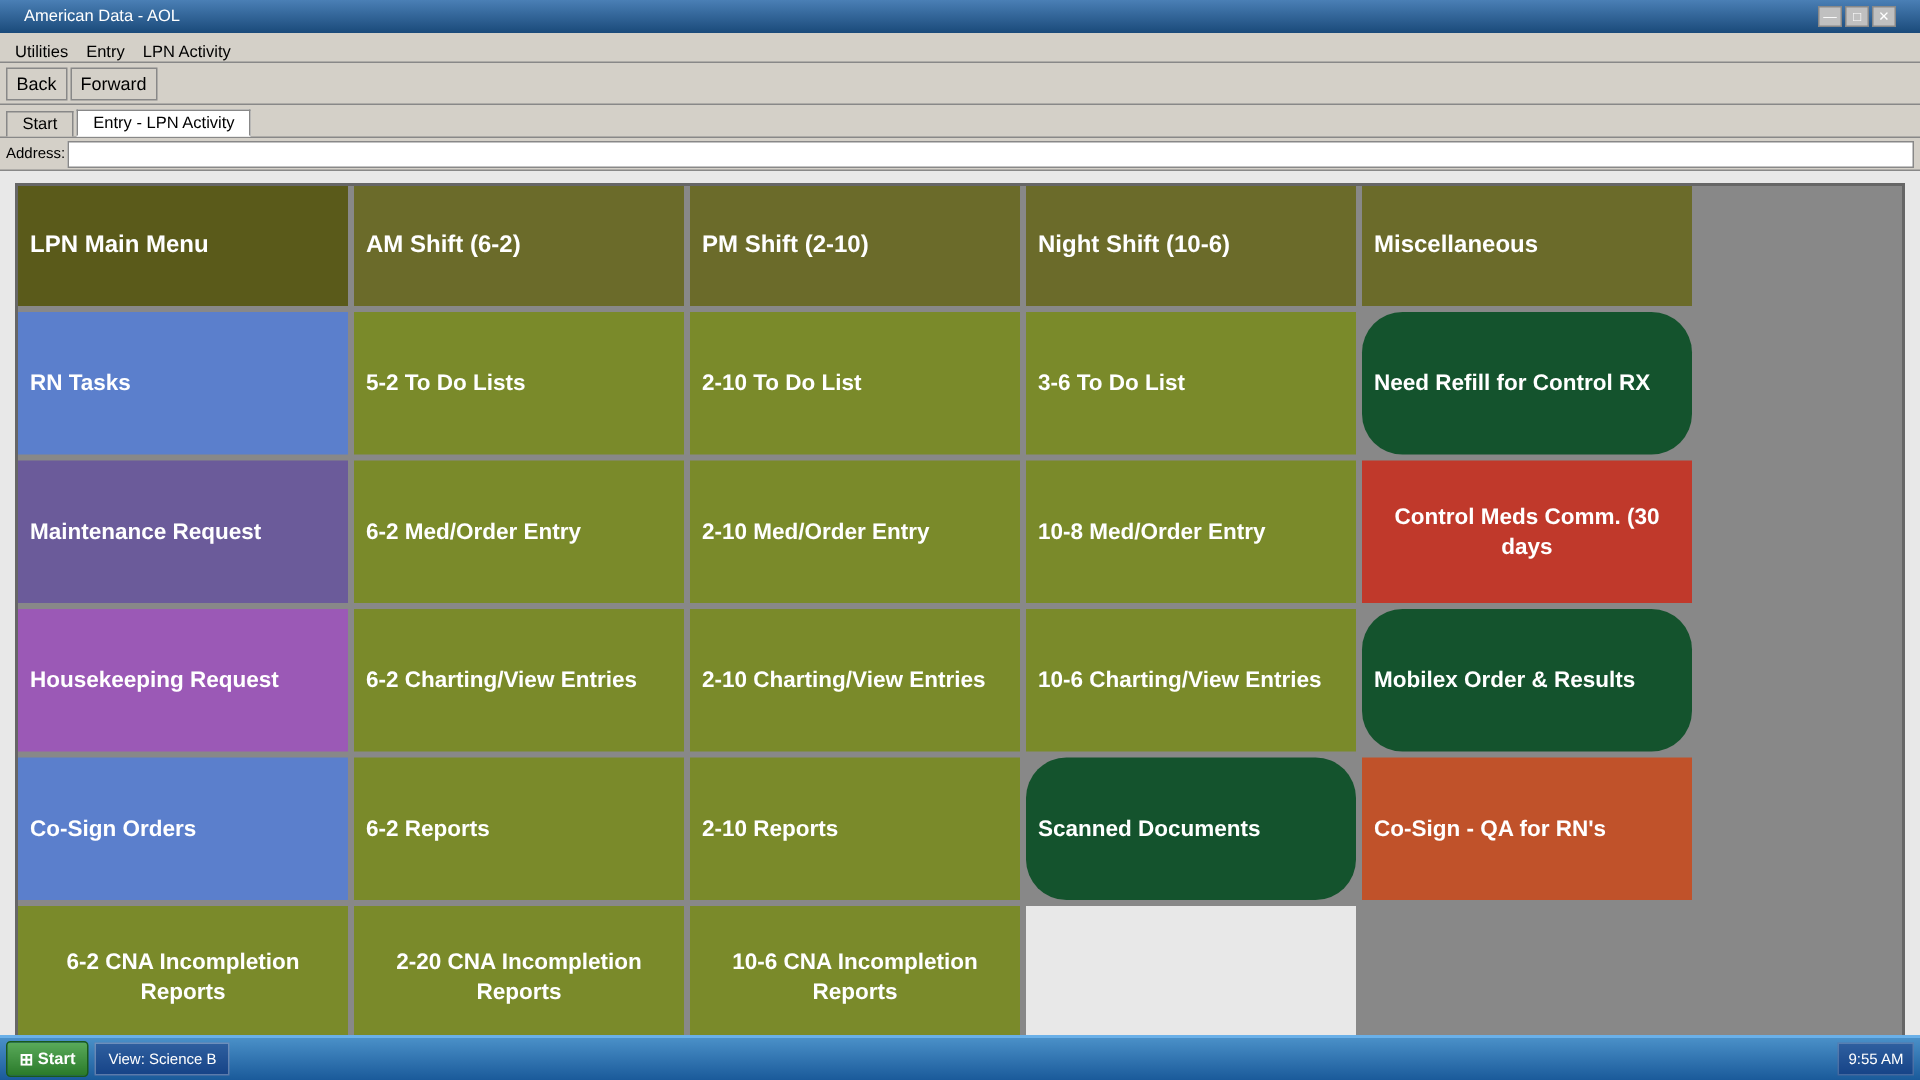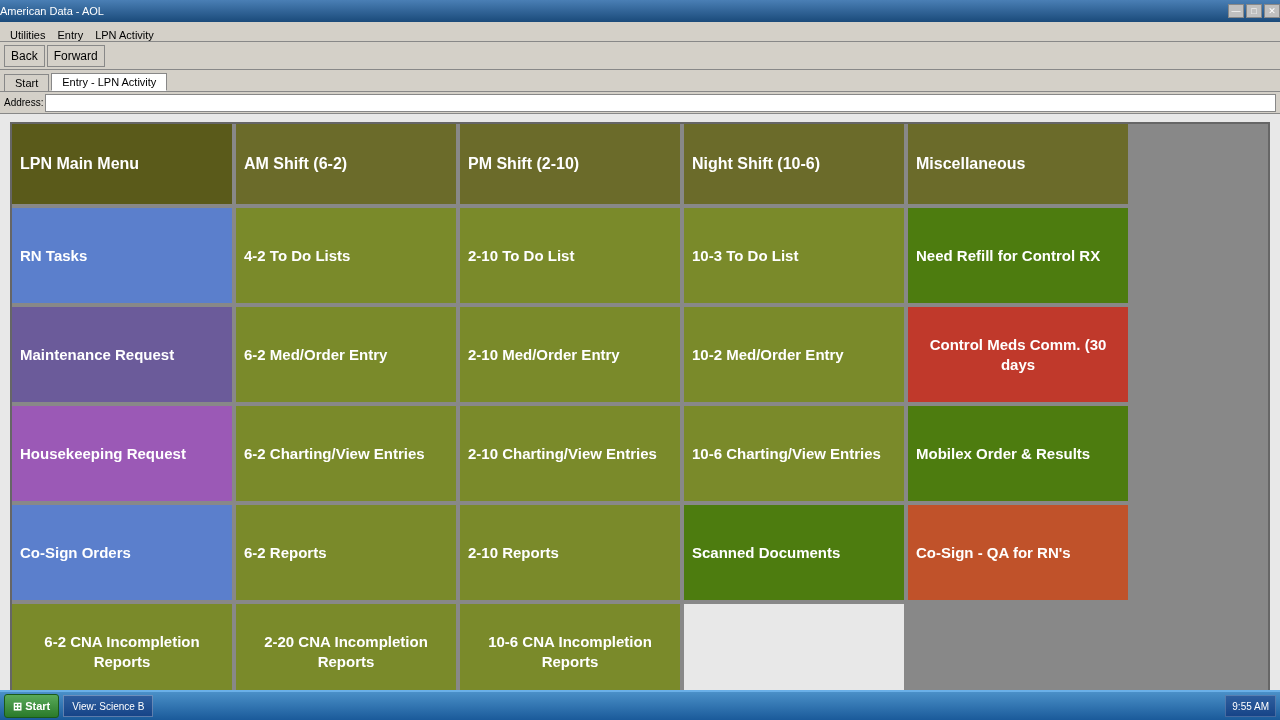--- a/index.html
+++ b/index.html
@@ -9,21 +9,21 @@
       background: #c0c0c0;
       font-family: Arial, sans-serif;
       overflow: hidden;
     }
 
     .title-bar {
       height: 22px;
       background: linear-gradient(to bottom, #4a7fb5, #1a4a7a);
       display: flex;
       align-items: center;
-      padding: 0 0;
+      padding: 0 16px;
       color: white;
       font-size: 11px;
     }
     .title-bar-text {
       flex: 1;
     }
     .title-bar-buttons {
       display: flex;
       gap: 2px;
     }
@@ -155,21 +155,21 @@
     .cell-rn-tasks { background: #5b7fcc; }
     .cell-maintenance { background: #6b5b9a; }
     .cell-housekeeping { background: #9b59b6; }
     .cell-cosign-orders { background: #5b7fcc; }
     .cell-cosign-qa { background: #c0522a; }
 
     
     .cell-shift { background: #7a8a2a; }
 
     
-    .cell-misc { background: #4d7c0f; }
+    .cell-misc { background: #14532d; border-radius: 27px; }
     .cell-control-meds { background: #c0392b; }
 
     
     .cell-empty { background: #e8e8e8; }
 
     .taskbar {
       position: fixed;
       bottom: 0;
       left: 0;
       width: 1280px;
@@ -274,43 +274,43 @@
       <span>Night Shift (10-6)</span>
     </div>
     <div class="cell header-cell">
       <span>Miscellaneous</span>
     </div>
 
     <div class="cell cell-rn-tasks">
       <span>RN Tasks</span>
     </div>
     <div class="cell cell-shift">
-      <span>4-2  To Do Lists</span>
+      <span>5-2  To Do Lists</span>
     </div>
     <div class="cell cell-shift">
       <span>2-10 To Do List</span>
     </div>
     <div class="cell cell-shift">
-      <span>10-3 To Do List</span>
+      <span>3-6 To Do List</span>
     </div>
     <div class="cell cell-misc">
       <span>Need Refill for Control RX</span>
     </div>
 
     <div class="cell cell-maintenance">
       <span>Maintenance Request</span>
     </div>
     <div class="cell cell-shift">
       <span>6-2 Med/Order Entry</span>
     </div>
     <div class="cell cell-shift">
       <span>2-10  Med/Order Entry</span>
     </div>
     <div class="cell cell-shift">
-      <span>10-2  Med/Order Entry</span>
+      <span>10-8  Med/Order Entry</span>
     </div>
     <div class="cell cell-control-meds">
       <span>Control Meds Comm. (30 days</span>
     </div>
 
     <div class="cell cell-housekeeping">
       <span>Housekeeping Request</span>
     </div>
     <div class="cell cell-shift">
       <span>6-2 Charting/View Entries</span>

